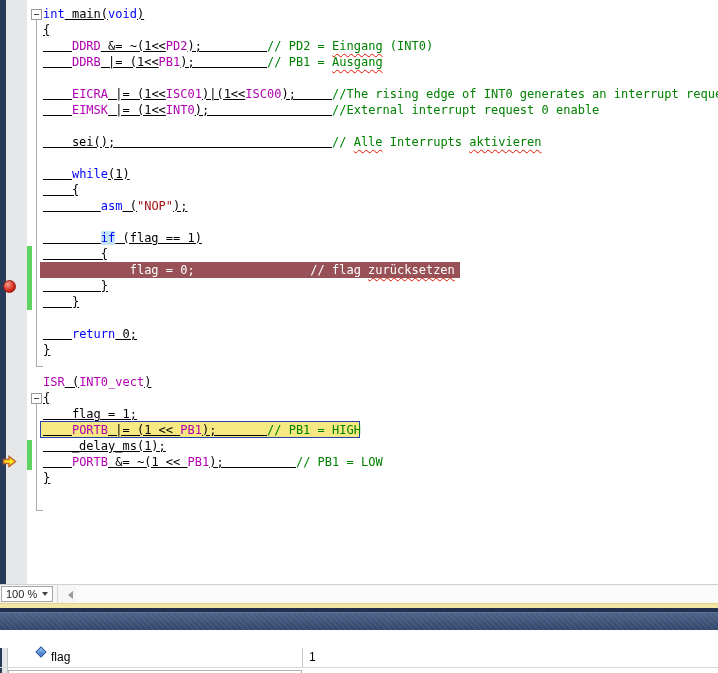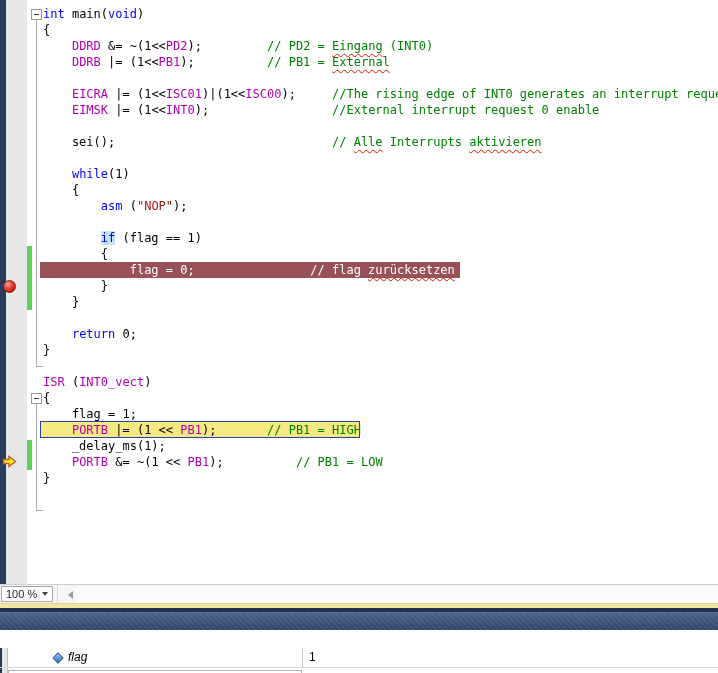--- a/index.html
+++ b/index.html
@@ -16,21 +16,21 @@
   .fold-line{position:absolute;left:36px;width:6px;border-left:1px solid #ababab;border-bottom:1px solid #ababab;}
 
   #code-lines{position:absolute;left:0;top:6px;width:718px;
       font-family:"DejaVu Sans Mono","Liberation Mono",monospace;font-size:12px;line-height:16px;}
   .line{position:relative;height:16px;white-space:pre;}
   .line .txt{position:relative;display:block;padding-left:43px;}
   .bar{position:absolute;box-sizing:border-box;}
   .bar.bp{left:40px;top:0;width:420px;height:16px;background:var(--bp_line_bg);}
   .bar.cur{left:40px;top:-1px;width:320px;height:17px;background:var(--cur_line_bg);border:1px solid var(--cur_line_border);}
   .kw{color:var(--kw);} .mac{color:var(--mac);} .com{color:var(--com);}
-  .str{color:var(--str);} .pl{color:var(--plain);} .w{color:#fff;}
+  .str{color:var(--str);} .pl{color:var(--plain);text-decoration:underline;} .w{color:#fff;}
   .ifhl{background:var(--if_hl_bg);}
   .sq{text-decoration-line:underline;text-decoration-style:wavy;
       text-decoration-color:var(--squiggle);text-decoration-thickness:1px;text-underline-offset:3px;}
 
   .bp-dot{position:absolute;left:3px;top:280px;width:13px;height:13px;border-radius:50%;
       background:radial-gradient(circle at 35% 30%,#f79c90,var(--bp_dot) 60%,#a81408);
       border:1px solid #8d1d12;box-sizing:border-box;}
   .cur-arrow{position:absolute;left:2px;top:455px;}
 
   
@@ -59,21 +59,21 @@
   .wrow{display:flex;width:718px;box-sizing:border-box;}
   .gut{flex:none;width:8px;align-self:stretch;
       background:linear-gradient(to right,var(--navy) 0 2px,#e6e7e8 2px 7px,#c2c2c2 7px 8px);}
   #watch-header{position:absolute;left:0;top:630px;height:18px;background:#f4f4f6;
       border-bottom:6px solid #a3a3a3;box-sizing:border-box;margin-top:32px;}
   #watch-header .cell{font-size:12px;color:#1e1e1e;line-height:17px;box-sizing:border-box;}
   .name-col{width:294px;flex:none;padding-left:28px;box-sizing:border-box;}
   .val-col{flex:1;border-left:1px solid #c8c8c8;padding-left:6px;box-sizing:border-box;}
   #watch-rows .wrow{height:20px;background:#fff;border-bottom:1px solid #d8d8d8;}
   #watch-rows .cell{font-size:12px;color:#000;line-height:19px;}
-  #watch-rows .name-col{padding-left:46px;display:flex;align-items:center;font-style:italic;}
+  #watch-rows .name-col{padding-left:29px;display:flex;}
   .gem{flex:none;width:8px;height:8px;margin-right:6px;transform:rotate(45deg);
       background:linear-gradient(135deg,#9ecbf2,#2a66c8);border:1px solid #1c4f9c;box-sizing:border-box;}
   #watch-empty{position:absolute;left:0;top:668px;width:718px;height:5px;background:#fff;}
   #watch-empty .box{position:absolute;left:8px;top:2px;width:294px;height:6px;
       border:1px solid #b0b0b0;background:#fff;box-sizing:border-box;}
   #watch-empty .g{position:absolute;left:0;top:0;width:8px;height:5px;
       background:linear-gradient(to right,var(--navy) 0 2px,#e6e7e8 2px 7px,#c2c2c2 7px 8px);}
 </style>
 </head>
 <body>
@@ -93,21 +93,21 @@
         <i></i>
       </div>
     <div class="fold-box" style="top:393px;">
         <i></i>
       </div>
 
     <div id="code-lines">
         <div class="line"><span class="txt"><span class="kw">int</span><span class="pl"> main(</span><span class="kw">void</span><span class="pl">)</span></span></div>
         <div class="line"><span class="txt"><span class="pl">{</span></span></div>
         <div class="line"><span class="txt"><span class="pl">    </span><span class="mac">DDRD</span><span class="pl"> &amp;= ~(1&lt;&lt;</span><span class="mac">PD2</span><span class="pl">);         </span><span class="com">// PD2 = </span><span class="com sq">Eingang</span><span class="com"> (INT0)</span></span></div>
-        <div class="line"><span class="txt"><span class="pl">    </span><span class="mac">DDRB</span><span class="pl"> |= (1&lt;&lt;</span><span class="mac">PB1</span><span class="pl">);          </span><span class="com">// PB1 = </span><span class="com sq">External</span></span></div>
+        <div class="line"><span class="txt"><span class="pl">    </span><span class="mac">DDRB</span><span class="pl"> |= (1&lt;&lt;</span><span class="mac">PB1</span><span class="pl">);          </span><span class="com">// PB1 = </span><span class="com sq">Ausgang</span></span></div>
         <div class="line"><span class="txt"></span></div>
         <div class="line"><span class="txt"><span class="pl">    </span><span class="mac">EICRA</span><span class="pl"> |= (1&lt;&lt;</span><span class="mac">ISC01</span><span class="pl">)|(1&lt;&lt;</span><span class="mac">ISC00</span><span class="pl">);     </span><span class="com">//The rising edge of INT0 generates an interrupt request</span></span></div>
         <div class="line"><span class="txt"><span class="pl">    </span><span class="mac">EIMSK</span><span class="pl"> |= (1&lt;&lt;</span><span class="mac">INT0</span><span class="pl">);                 </span><span class="com">//External interrupt request 0 enable</span></span></div>
         <div class="line"><span class="txt"></span></div>
         <div class="line"><span class="txt"><span class="pl">    sei();                              </span><span class="com">// </span><span class="com sq">Alle</span><span class="com"> Interrupts </span><span class="com sq">aktivieren</span></span></div>
         <div class="line"><span class="txt"></span></div>
         <div class="line"><span class="txt"><span class="pl">    </span><span class="kw">while</span><span class="pl">(1)</span></span></div>
         <div class="line"><span class="txt"><span class="pl">    {</span></span></div>
         <div class="line"><span class="txt"><span class="pl">        </span><span class="kw">asm</span><span class="pl"> (</span><span class="str">"NOP"</span><span class="pl">);</span></span></div>
         <div class="line"><span class="txt"></span></div>

